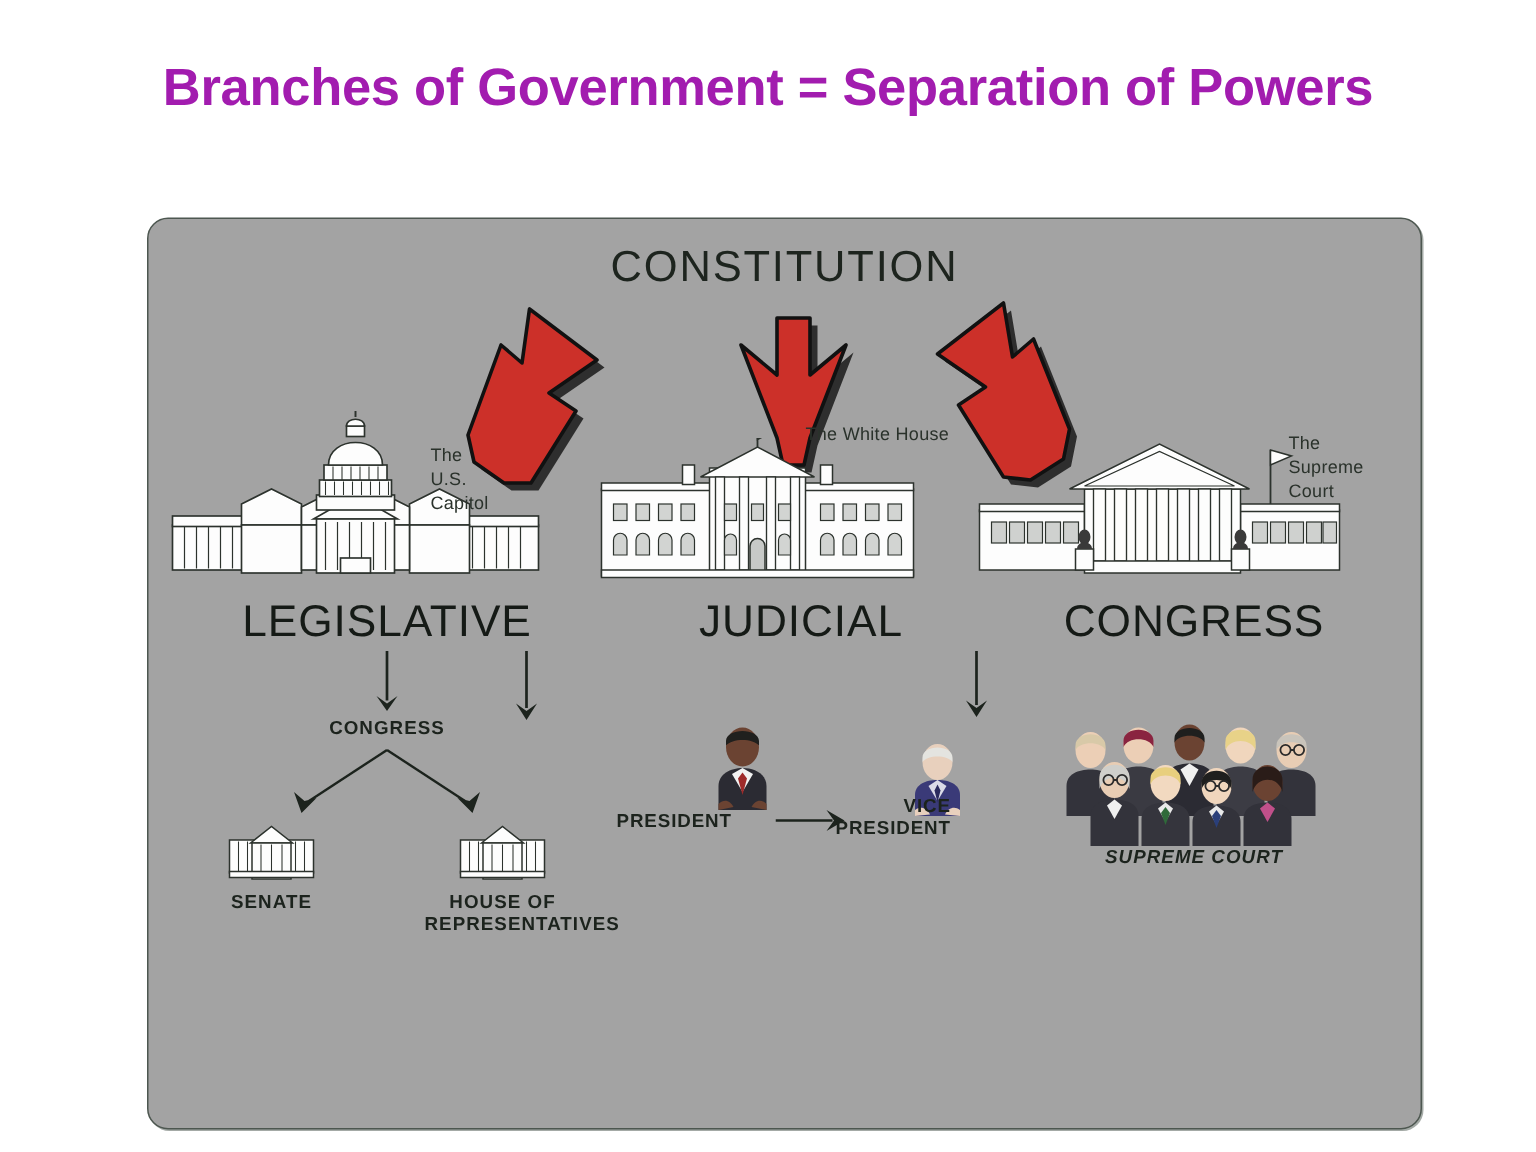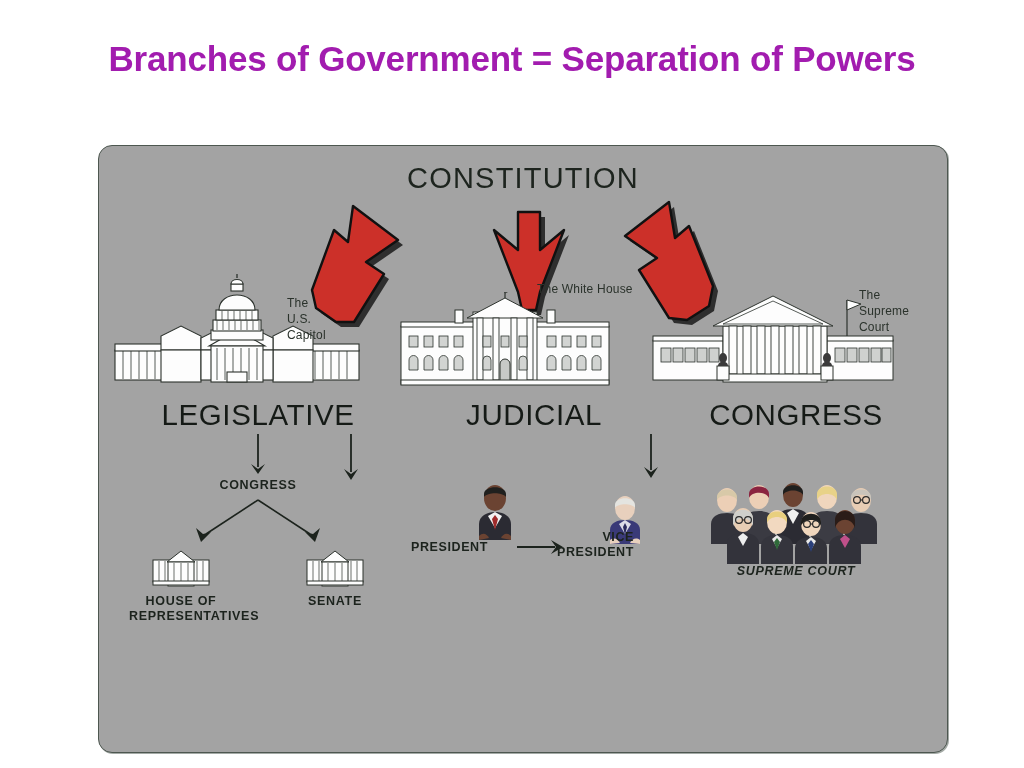--- a/index.html
+++ b/index.html
@@ -269,22 +269,21 @@
               <path d="M16 14 L30 3 L44 14 Z"></path>
               <rect x="17" y="14" width="26" height="24"></rect>
               <g stroke-width=".7">
                 <line x1="23" y1="15" x2="23" y2="37"></line>
                   <line x1="30" y1="15" x2="30" y2="37"></line>
                 <line x1="37" y1="15" x2="37" y2="37"></line>
               </g>
               <rect x="2" y="33" width="56" height="4"></rect>
             </g>
           </svg>
-          <div class="sublabel" style="white-space:pre-line;">HOUSE OF
-REPRESENTATIVES</div>
+          <div class="sublabel" style="white-space:pre-line;">SENATE</div>
         </div>
         <div class="pair-item">
           <svg class="icon" width="60" height="42" viewBox="0 0 60 42">
             <g fill="#fdfdfd" stroke="#2c322d" stroke-width="1">
               <rect x="2" y="12" width="56" height="22"></rect>
               <g stroke-width=".7">
                 <line x1="8" y1="13" x2="8" y2="33"></line>
                   <line x1="14" y1="13" x2="14" y2="33"></line>
                 <line x1="20" y1="13" x2="20" y2="33"></line>
                   <line x1="40" y1="13" x2="40" y2="33"></line>
@@ -294,21 +293,22 @@
               <path d="M16 14 L30 3 L44 14 Z"></path>
               <rect x="17" y="14" width="26" height="24"></rect>
               <g stroke-width=".7">
                 <line x1="23" y1="15" x2="23" y2="37"></line>
                   <line x1="30" y1="15" x2="30" y2="37"></line>
                 <line x1="37" y1="15" x2="37" y2="37"></line>
               </g>
               <rect x="2" y="33" width="56" height="4"></rect>
             </g>
           </svg>
-          <div class="sublabel" style="white-space:pre-line;">SENATE</div>
+          <div class="sublabel" style="white-space:pre-line;">HOUSE OF
+REPRESENTATIVES</div>
         </div>
       </div>
     </div>
 
     <div class="branch center">
 
       <div class="bldgwrap">
         <svg class="bldg" style="left:10px;" width="212" height="100" viewBox="0 0 212 100">
           <g fill="#fdfdfd" stroke="#2c322d" stroke-width="1">
 

